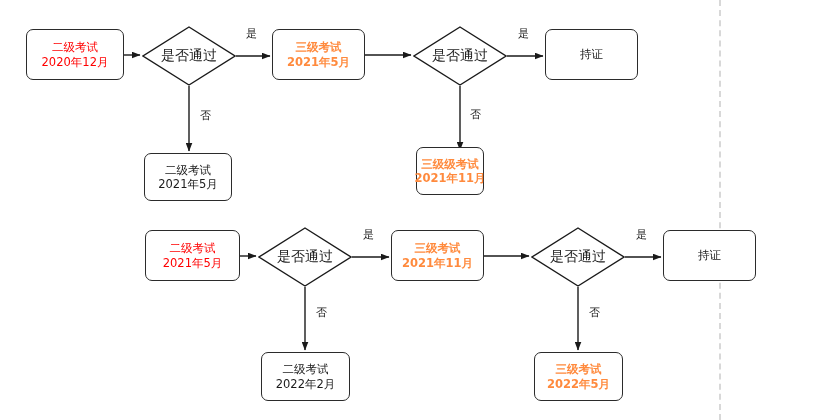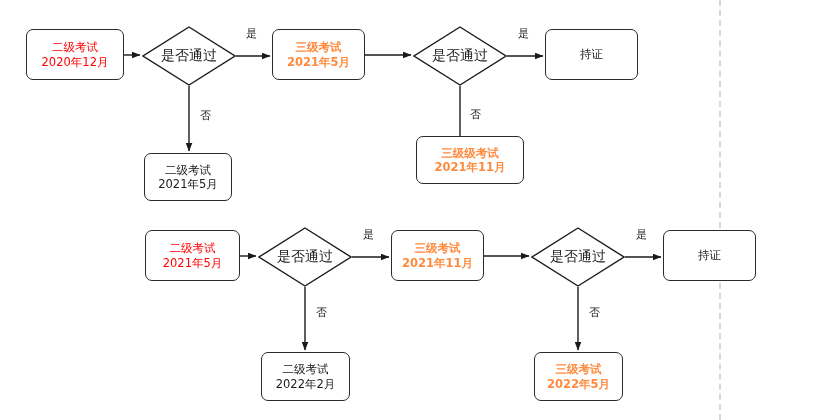--- a/index.html
+++ b/index.html
@@ -136,21 +136,21 @@
 
   <div class="node node-box c-black" style="left:545px; top:29px; width:93px; height:51px;">
     <span class="line-1">持证</span>
   </div>
 
   <div class="node node-box c-black" style="left:144px; top:153px; width:88px; height:48px;">
     <span class="line-1">二级考试</span>
     <span class="line-2">2021年5月</span>
   </div>
 
-  <div class="node node-box c-orange" style="left:416px; top:136px; width:108px; height:48px;">
+  <div class="node node-box c-orange" style="left:416px; top:147px; width:68px; height:48px;">
     <span class="line-1">三级级考试</span>
     <span class="line-2">2021年11月</span>
   </div>
 
   <div class="node node-box c-red" style="left:145px; top:230px; width:95px; height:51px;">
     <span class="line-1">二级考试</span>
     <span class="line-2">2021年5月</span>
   </div>
 
   <div class="node node-diamond" style="left:258px; top:227px; width:94px; height:60px;">

